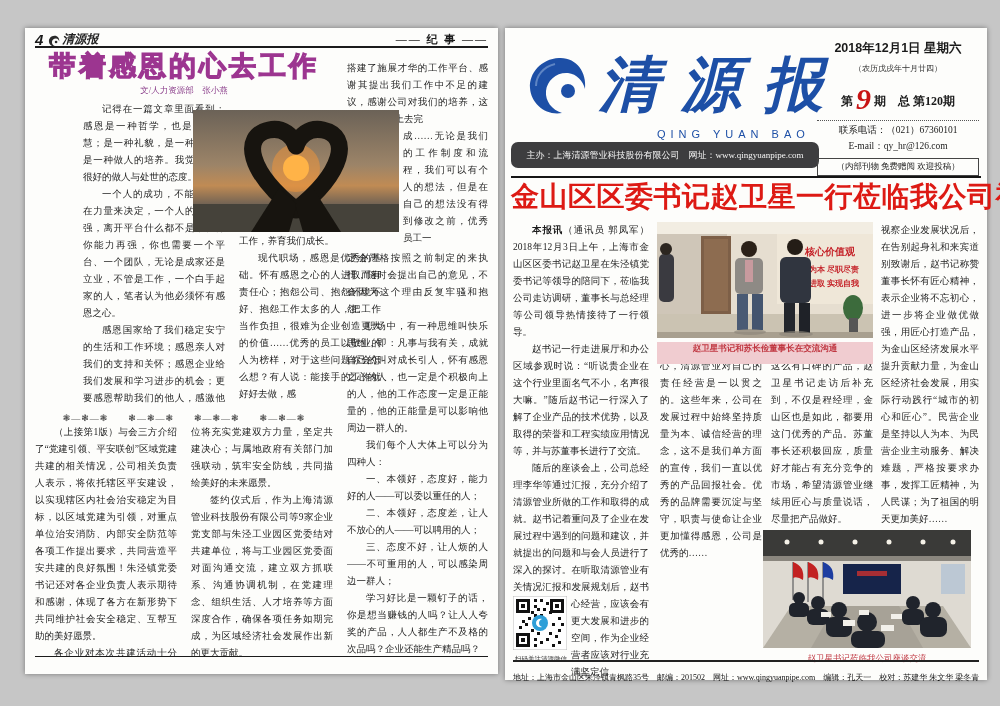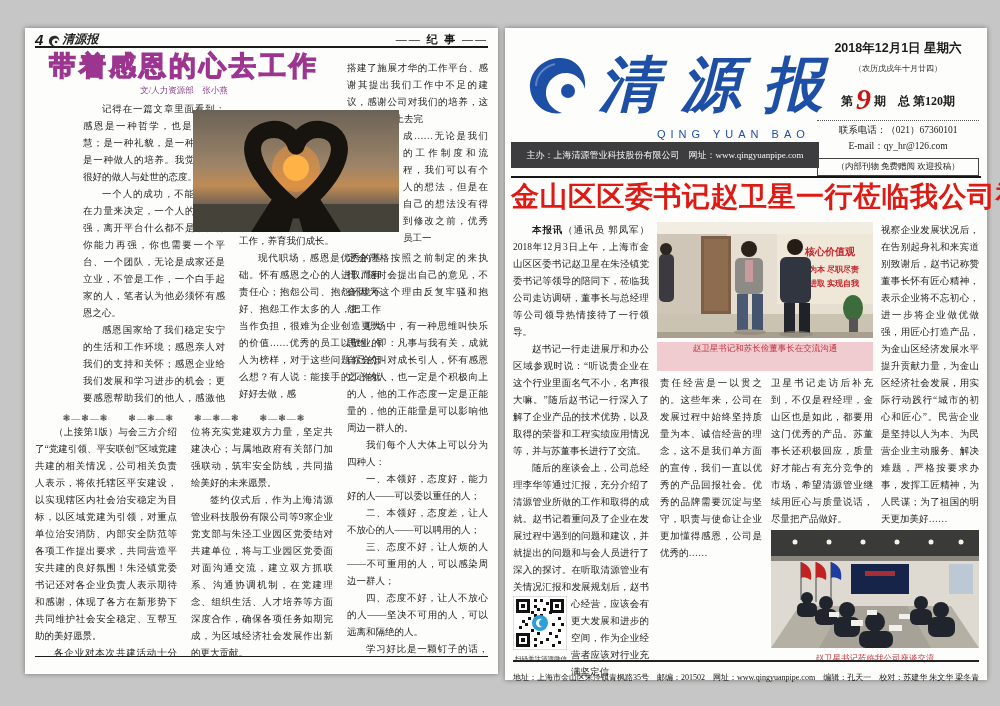--- a/index.html
+++ b/index.html
@@ -35,21 +35,21 @@
   .lp-divider { left:10px; top:384px; width:298px; text-align:center; font-size:9px; color:#444; letter-spacing:1px; }
   .lp-art2 { top:396px; height:232px; }
   .lp-rule-bottom { left:10px; right:10px; top:628px; border-top:1.5px solid #1b1b1b; }
 
   
   .rp-logo { left:20px; top:26px; }
   .rp-name { left:94px; top:16px; width:240px; font-size:60px; line-height:82px; font-weight:bold; font-style:italic;
              letter-spacing:22px; color:#1d4fa6; white-space:nowrap; }
   .rp-pinyin { left:152px; top:100px; font-family:"Liberation Sans",sans-serif; font-size:11px; letter-spacing:5px; color:#1d4fa6; }
   .rp-pubbar { left:6px; top:114px; width:308px; height:26px; background:#3d3d3f; color:#f4f4f4;
-               font-size:9px; line-height:26px; text-align:center; white-space:nowrap; overflow:hidden; }
+               font-size:9px; line-height:26px; text-align:center; white-space:nowrap; overflow:hidden;border-radius:7px; }
   .rp-info { left:312px; top:12px; width:162px; text-align:center; }
   .rp-date { font-family:"Liberation Sans",sans-serif; font-weight:bold; font-size:12.5px; }
   .rp-lunar { font-size:8px; margin-top:6px; color:#333; }
   .rp-issue { margin-top:8px; font-size:12px; font-weight:bold; }
   .rp-issue .big9 { font-size:30px; color:#c81414; font-style:italic; font-family:"Liberation Serif",serif; vertical-align:-4px; padding:0 3px; }
   .rp-dots { border-top:1.5px dotted #555; margin-top:4px; }
   .rp-phone,.rp-email { font-size:9.5px; margin-top:3px; }
   .rp-notice { margin-top:5px; border:1px solid #444; font-size:8.5px; padding:2px 1px; }
   .rp-rule { left:6px; right:6px; top:148px; border-top:2.5px solid #141414; }
   .rp-headline { left:6px; right:6px; top:155px; text-align:left;
@@ -61,22 +61,22 @@
   .rp-c1 { left:0; top:0; width:136px; height:438px; }
   .rp-c1-paras { height:372px; overflow:hidden; }
   .rp-qr-row { margin-top:2px; display:flex; }
   .rp-qr-box { width:56px; }
   .rp-qr-cap { font-size:6.5px; text-align:center; color:#333; margin-top:1px; }
   .rp-qr-side { width:78px; margin-left:2px; }
   .rp-c2 { left:147px; top:136px; width:102px; height:302px; }
   .rp-c3 { left:258px; top:136px; width:102px; height:170px; }
   .rp-c4 { left:368px; top:0; width:98px; height:306px; }
   .rp-photo1 { left:144px; top:0; width:216px; }
-  .rp-photo1 .cap { height:29px; background:#f0ccd0; color:#c03842; font-size:8.5px; line-height:13px; text-align:center; }
-  .rp-photo2 { left:258px; top:308px; width:208px; }
+  .rp-photo1 .cap { height:22px; background:#f0ccd0; color:#c03842; font-size:8.5px; line-height:13px; text-align:center;font-weight:bold; }
+  .rp-photo2 { left:250px; top:308px; width:208px; }
   .rp-photo2 .cap { color:#c03842; font-size:8.5px; line-height:12px; text-align:center; }
   .rp-footer { left:8px; right:8px; top:632px; border-top:2px solid #222; padding-top:10px;
                font-size:8px; white-space:nowrap; overflow:hidden; color:#111; }
 </style>
 </head>
 <body>
 
 <div class="page" id="page-left">
 
   <div class="abs lp-header">
@@ -110,21 +110,20 @@
     <p class="bt ni">搭建了施展才华的工作平台、感谢其提出我们工作中不足的建议，感谢公司对我们的培养，这个工作该马上去完</p>
     <div class="side">
       <p class="bt ni">成……无论是我们的工作制度和流程，我们可以有个人的想法，但是在自己的想法没有得到修改之前，优秀员工一</p>
     </div>
     <p class="bt ni">定会严格按照之前制定的来执行，随时会提出自己的意见，不会因为这个理由反复牢骚和抱怨。</p>
     <p class="bt">职场中，有一种思维叫快乐思维，即：凡事与我有关，成就自己的叫对成长引人，怀有感恩之心的人，也一定是个积极向上的人，他的工作态度一定是正能量的，他的正能量是可以影响他周边一群人的。</p>
     <p class="bt">我们每个人大体上可以分为四种人：</p>
     <p class="bt">一、本领好，态度好，能力好的人——可以委以重任的人；</p>
     <p class="bt">二、本领好，态度差，让人不放心的人——可以聘用的人；</p>
     <p class="bt">三、态度不好，让人烦的人——不可重用的人，可以感染周边一群人；</p>
-    <p class="bt">四、态度不好，让人不放心的人——坚决不可用的人，可以远离和隔绝的人。</p>
     <p class="bt">学习好比是一颗钉子的话，你是想当赚钱的人吗？让人人夸奖的产品，人人都生产不及格的次品吗？企业还能生产精品吗？</p>
 
   </div>
 
   <div class="abs lp-photo">
     <svg width="206" height="122" viewBox="0 0 206 122">
       <defs>
         <linearGradient id="sky" x1="0" y1="0" x2="0" y2="1">
           <stop offset="0" stop-color="#6b6257"></stop>
             <stop offset="0.45" stop-color="#9c8468"></stop>

